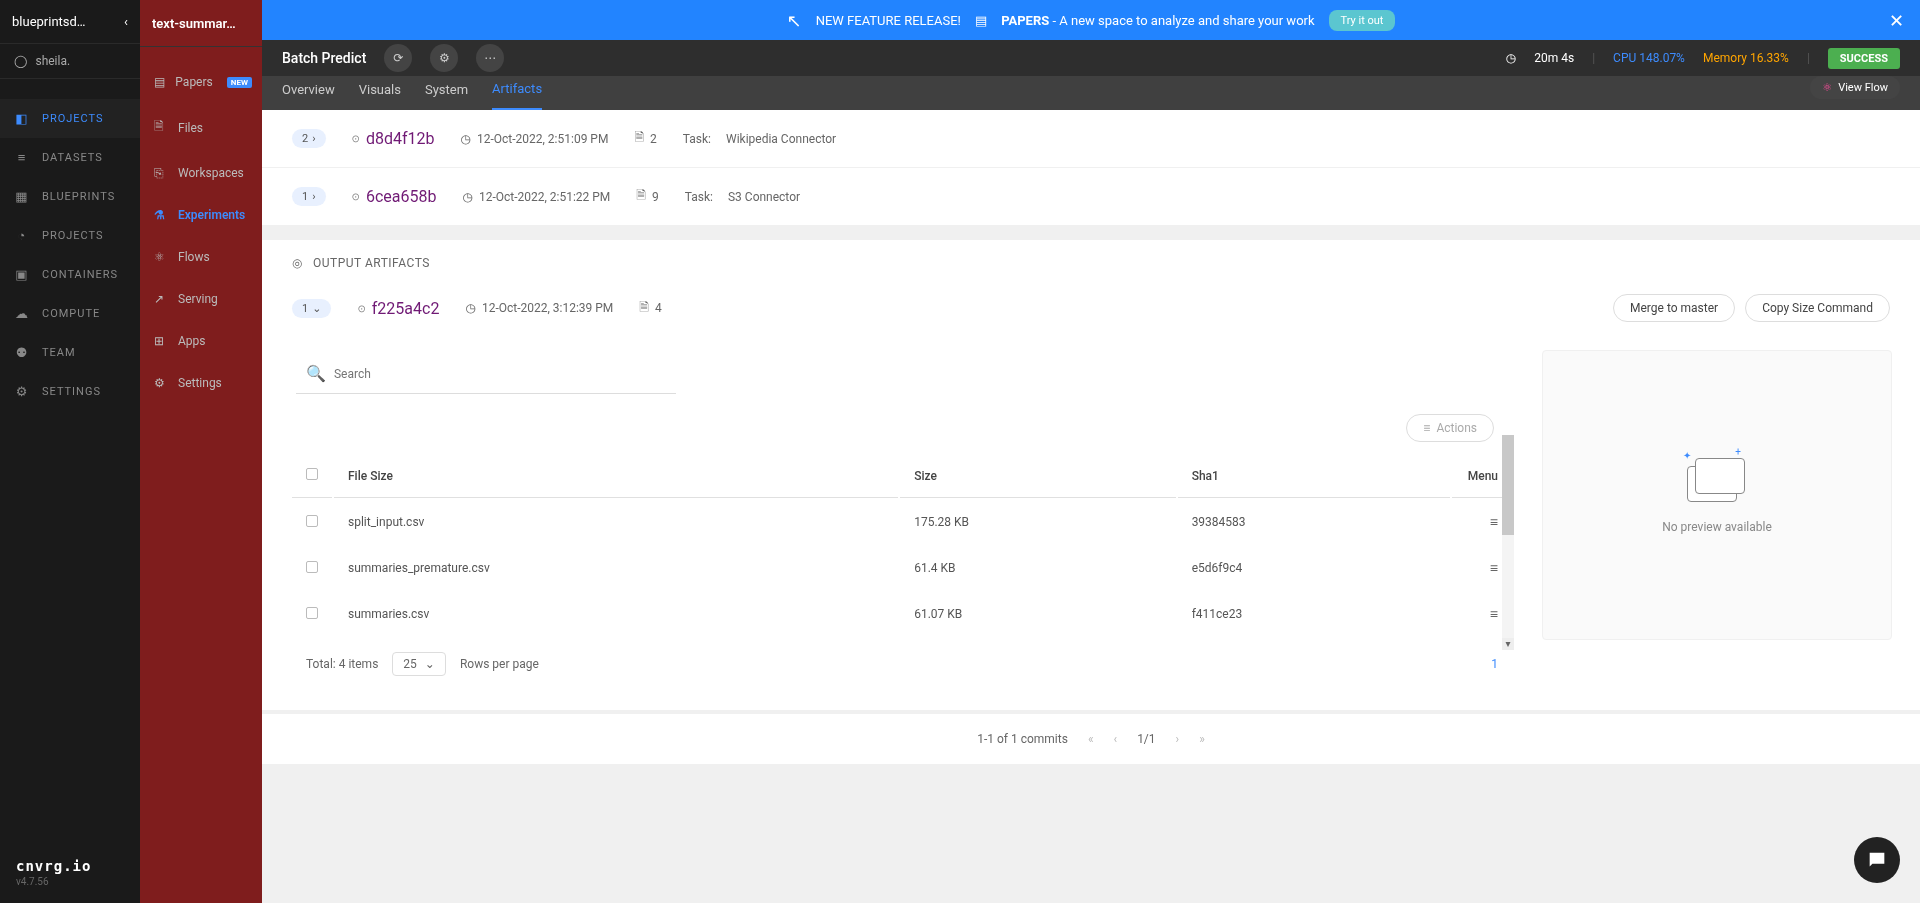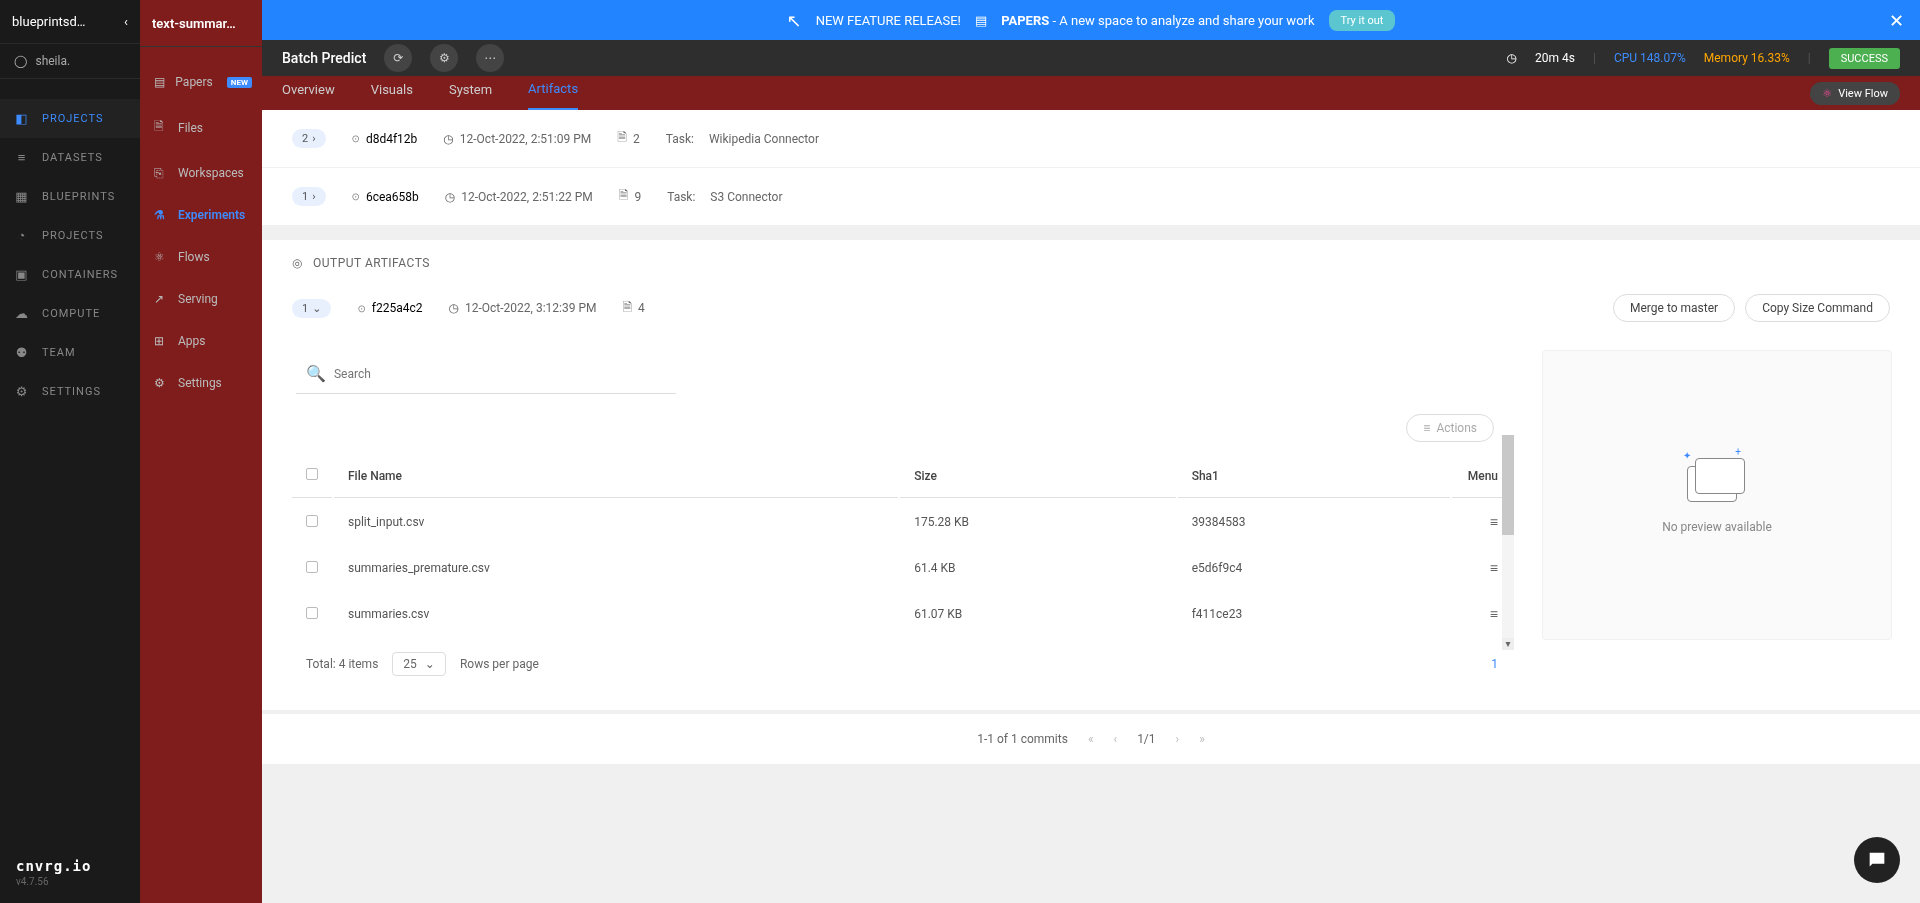--- a/index.html
+++ b/index.html
@@ -35,34 +35,34 @@
 .banner .close { position: absolute; right: 16px; font-size: 18px; cursor: pointer; }
 .banner .bicon { font-size: 18px;}
 .banner strong { font-weight: 700; }
 
 .header { background: #2e2e2e; color: #fff; height: 36px; display: flex; align-items: center; padding: 0 20px; gap: 18px; }
 .header-title { font-size: 14px; font-weight: 500; }
 .hbtn { width: 28px; height: 28px; border-radius: 50%; background: #444; display: flex; align-items: center; justify-content: center; font-size: 12px; cursor: pointer; color: #ccc;}
 .header-right { margin-left: auto; display: flex; align-items: center; gap: 18px; font-size: 12px;}
 .cpu-label { color: #3d8bfd; }
 .mem-label { color: #ffa500; }
-.status-pill { background: #4caf50; color: #fff; padding: 4px 12px; border-radius: 3px; font-size: 11px; font-weight: 400;}
-
-.tabs { background: #7f1d1d; height: 34px; display: flex; align-items: center; padding: 0 20px; gap: 36px; font-size: 13px; color: #ccc; }
+.status-pill { background: #4caf50; color: #fff; padding: 4px 12px; border-radius: 3px; font-size: 11px; font-weight: 700;}
+
+.tabs { background: #404040; height: 34px; display: flex; align-items: flex-start; padding: 0 20px; gap: 24px; font-size: 13px; color: #ccc; }
 .tab { cursor: pointer; padding-bottom: 8px; height: 34px; display: flex; align-items: center; }
 .tab.active { color: #3d8bfd; border-bottom: 2px solid #3d8bfd; }
 .tabs-right { margin-left: auto; display: flex; align-items: center; }
 .view-flow { background: #444; color: #fff; padding: 5px 12px; border-radius: 14px; font-size: 11px; display: flex; align-items: center; gap: 6px; cursor: pointer;}
 
 .content { flex: 1; overflow-y: auto; background: #f0f0f0; padding: 0; position: relative;}
 
 .card { background: #fff; margin: 0; }
 .commit-row { display: flex; align-items: center; padding: 18px 30px; gap: 26px; font-size: 12px; color: #555; border-bottom: 1px solid #f0f0f0;}
 .chip { background: #e8f0fe; border: none; border-radius: 12px; padding: 3px 10px; font-size: 11px; color: #555; display: inline-flex; align-items: center; gap: 4px;}
-.commit-id { color: #000000; font-size: 12px; display: inline-flex; align-items: center; gap: 6px;}
+.commit-id { color: #701a75; font-size: 16px; display: inline-flex; align-items: center; gap: 6px;}
 .commit-id::before { content:"⊙"; color:#888; font-size:10px;}
 .meta { display: flex; align-items: center; gap: 6px; color: #666;}
 
 .section-hdr { padding: 16px 30px; font-size: 12px; color: #666; letter-spacing: 0.5px; display:flex; align-items:center; gap:10px;}
 
 .output-commit { display: flex; align-items: center; padding: 8px 30px 18px; gap: 26px; font-size: 12px;}
 .right-actions { margin-left: auto; display: flex; gap: 10px;}
 .pill-btn { background: #fff; border: 1px solid #ddd; border-radius: 16px; padding: 6px 16px; font-size: 12px; cursor: pointer; color: #444;}
 
 .files-area { display: flex; padding: 10px 28px 20px; gap: 0;}
@@ -307,21 +307,21 @@
             <div class="actions-bar">
               <span class="actions-btn">
                   <span>≡</span>
                   <span>Actions</span>
                 </span>
             </div>
             <table class="tbl">
               <thead>
                   <tr>
                 <th style="width:40px"><span class="chk"></span></th>
-                <th>File Name</th>
+                <th>File Size</th>
                 <th>Size</th>
                 <th>Sha1</th>
                 <th style="width:60px;text-align:right">Menu</th>
               </tr>
                 </thead>
               <tbody>
                 <tr>
                   <td><span class="chk"></span></td>
                   <td>split_input.csv</td>
                   <td>175.28 KB</td>

